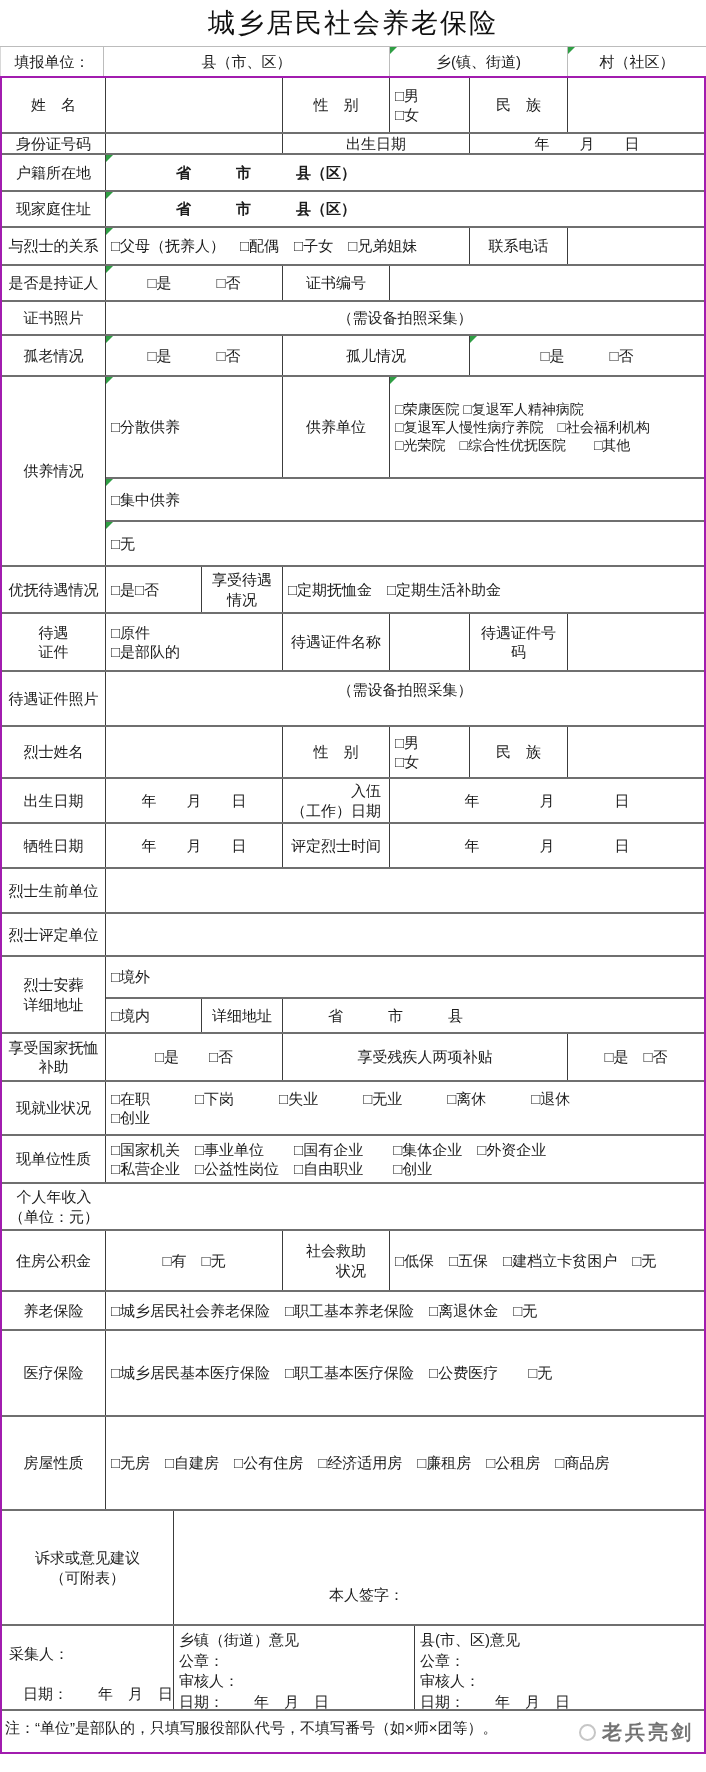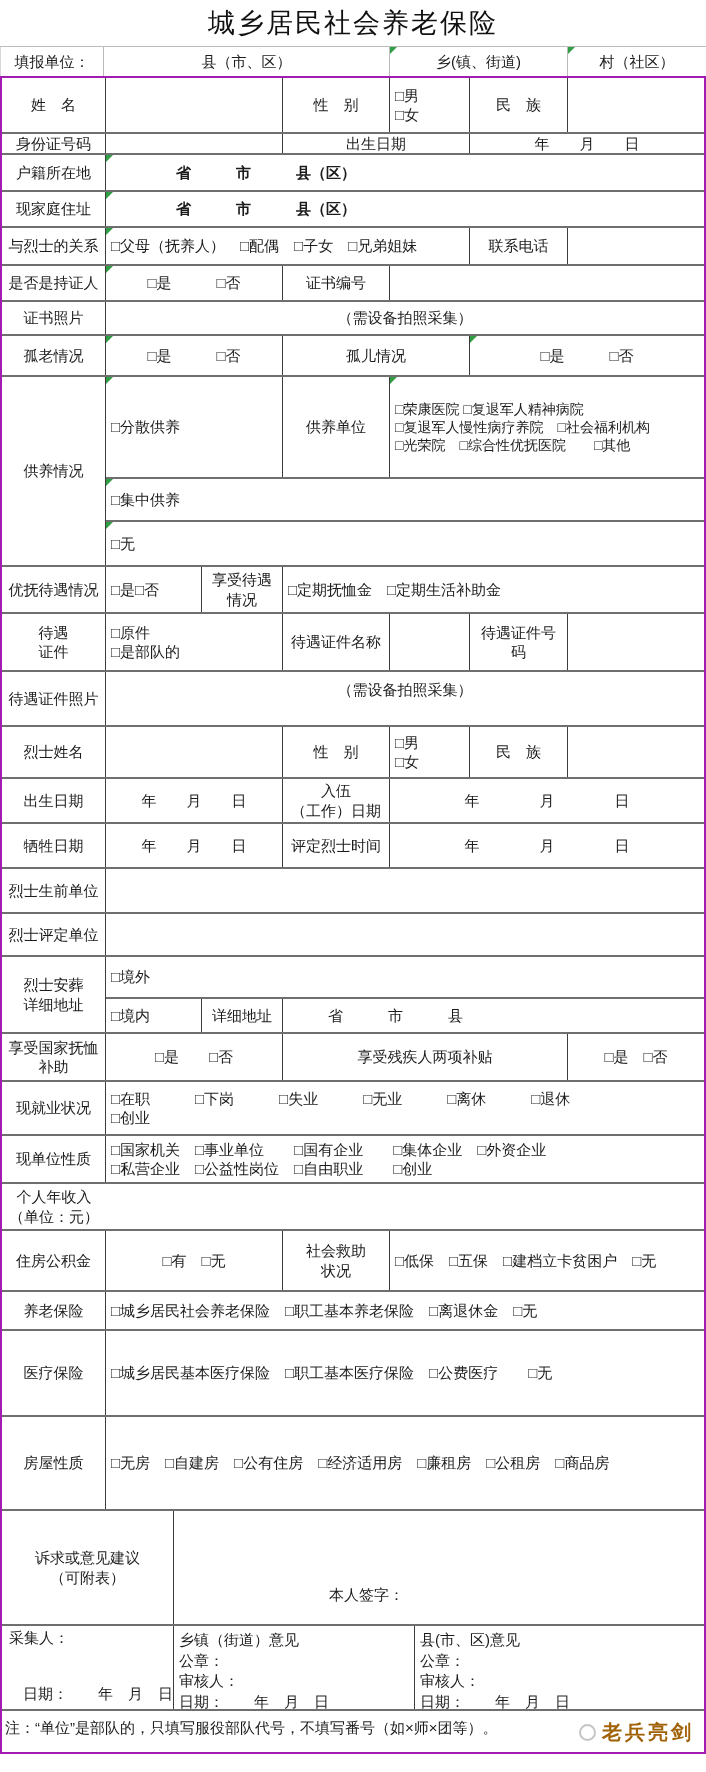--- a/index.html
+++ b/index.html
@@ -35,21 +35,21 @@
   .c:last-child { border-right:none; }
   .lab { justify-content:center; text-align:center; }
   .opts { padding-left:5px; }
   .ctr { justify-content:center; text-align:center; }
   .pre { white-space:pre-line; }
   .small { font-size:14px; }
 
   .w1 { width:104px; flex:none; }
   .w2 { width:96px; flex:none; }
   .w3 { width:81px; flex:none; }
-  .w4 { width:107px; flex:none; }
+  .w4 { width:107px; flex:none;text-align:right; }
   .w5 { width:80px; flex:none; }
   .w6 { width:98px; flex:none; }
   .w23 { width:177px; flex:none; }
   .w45 { width:187px; flex:none; }
   .w456 { width:285px; flex:none; }
   .fx { flex:1; min-width:0; }
 
   
   .grp { flex:1; display:flex; flex-direction:column; min-width:0; }
   .sr { display:flex; border-bottom:2px solid #6f6f6f; flex:none; }
@@ -64,31 +64,31 @@
 
   .padL70 { padding-left:70px;font-weight:bold; }
   .padL45 { padding-left:45px; }
 
   
   .wab1 { width:172px; flex:none; }
   .wac2 { width:241px; flex:none; }
   .sig { position:absolute; left:155px; bottom:20px; font-size:15px; }
 
   .collector { flex-direction:column; align-items:stretch; justify-content:space-between;
-               padding:2px 0 6px 7px; }
+               padding:18px 0 6px 7px; }
   .collector .date { padding-left:14px; }
 
   .opinion { align-items:flex-start; padding:4px 0 0 5px; line-height:1.38; }
 
   
   .noterow { align-items:flex-start; }
   .note { padding:7px 0 0 3px; font-size:15px; }
   .wm { margin-left:auto; margin-right:10px; margin-top:8px; display:flex; align-items:center; gap:6px; }
   .wm-icon { width:17px; height:17px; border-radius:50%; border:2px solid #c6c6c6; flex:none; }
-  .wm-text { color:#a16207; font-weight:bold; font-size:20px; letter-spacing:3px; white-space:nowrap; }
+  .wm-text { color:#737373; font-weight:bold; font-size:20px; letter-spacing:3px; white-space:nowrap; }
 </style>
 </head>
 <body>
 
 <div class="page">
 
   <div class="title">城乡居民社会养老保险</div>
 
   <div class="toprow">
     <div class="c w1 lab">填报单位：</div>

